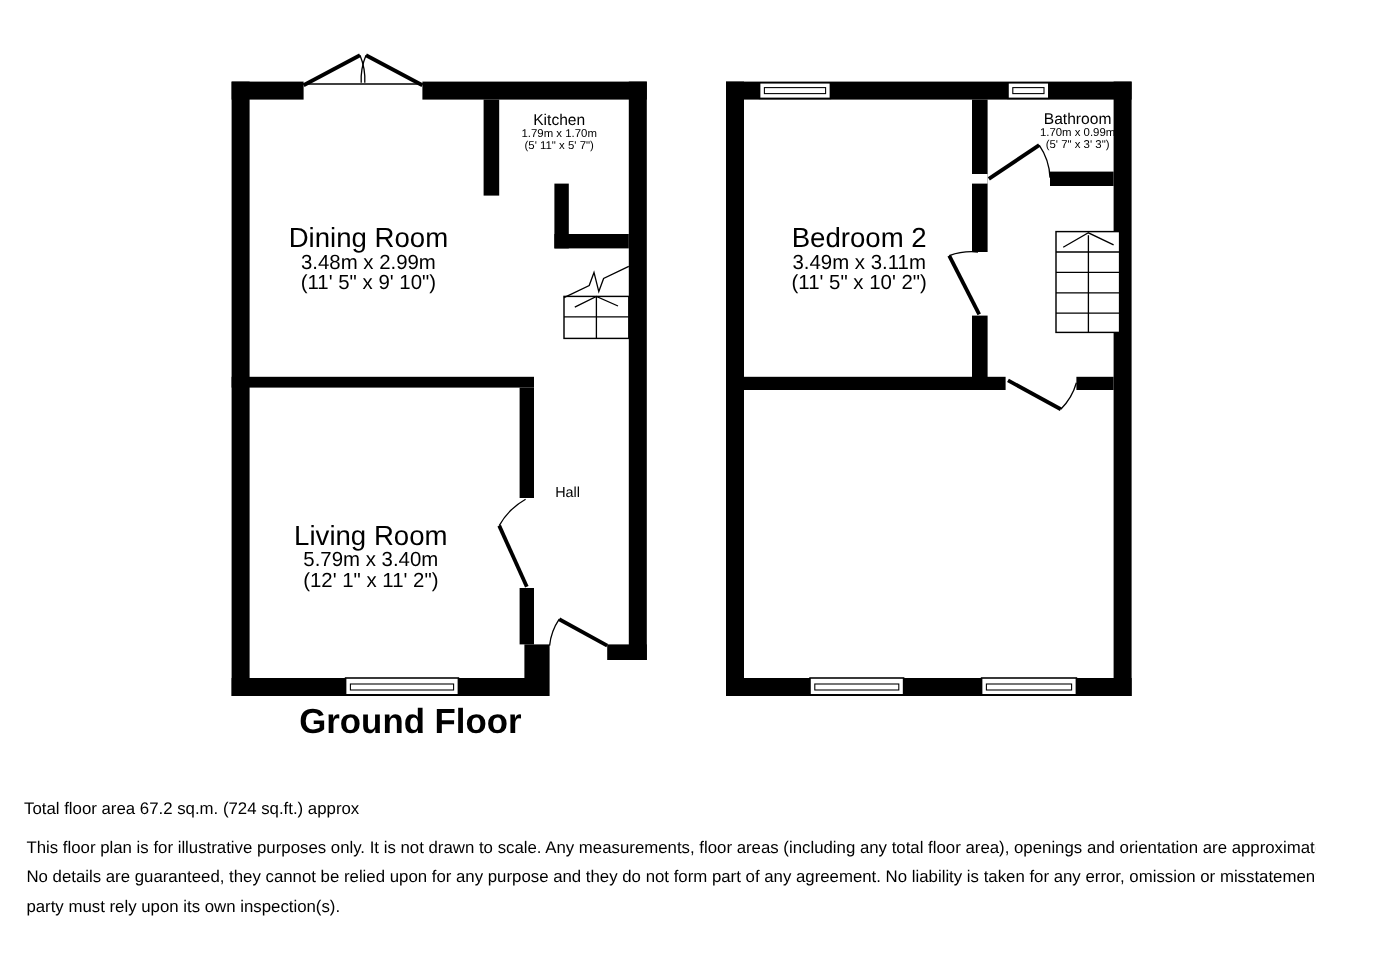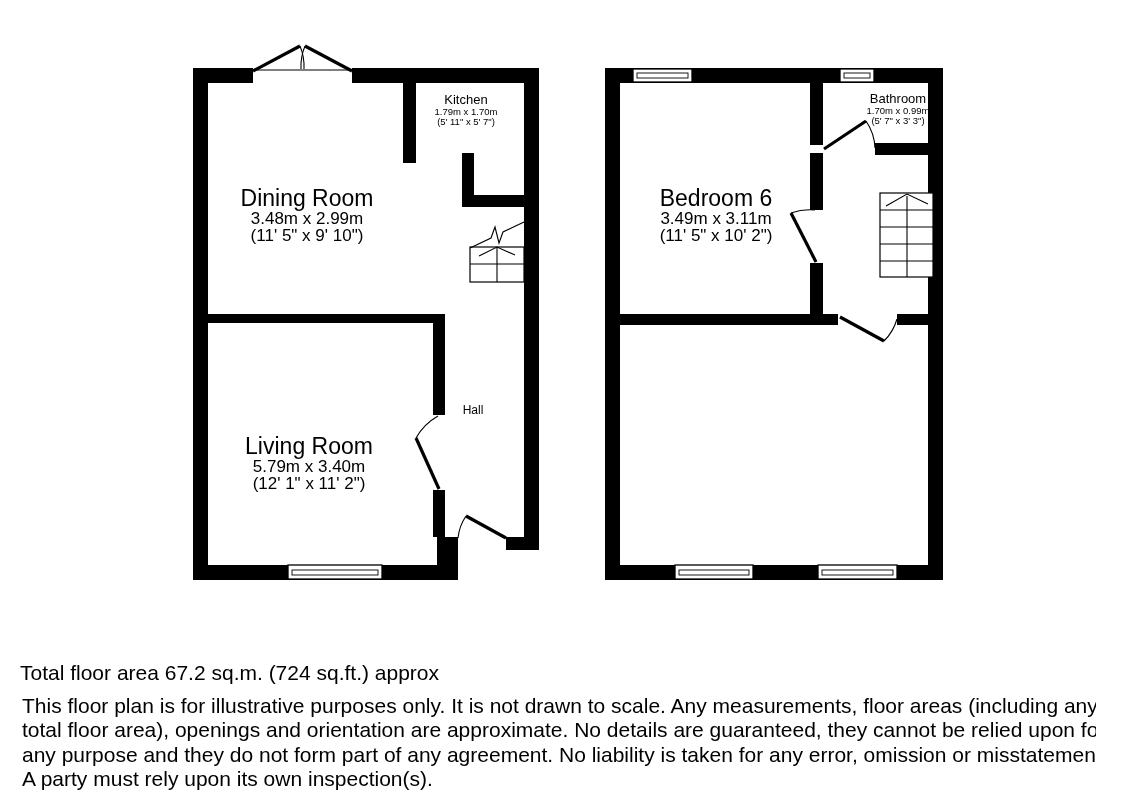--- a/index.html
+++ b/index.html
@@ -14,21 +14,21 @@
   .winout{fill:#fff;stroke:#000;stroke-width:1.3;}
   .winin{fill:#fff;stroke:#000;stroke-width:0.9;}
   .stair{fill:#fff;stroke:#000;stroke-width:1.2;}
   .room-label{position:absolute;transform:translateX(-50%);text-align:center;white-space:nowrap;}
   .room-label.lg .room-name{font-size:23px;line-height:24px;}
   .room-label.lg .room-dims{font-size:17px;line-height:17px;}
   .room-label.sm .room-name{font-size:13px;line-height:14px;}
   .room-label.sm .room-dims{font-size:9.5px;line-height:10px;}
   .hall-label{position:absolute;transform:translateX(-50%);font-size:12px;white-space:nowrap;}
   .floor-title{position:absolute;transform:translateX(-50%);font-size:29px;font-weight:bold;white-space:nowrap;}
-  #footer{position:absolute;left:20px;top:661px;width:1104px;font-size:21px;line-height:24.5px;}
+  #footer{position:absolute;left:20px;top:661px;width:1104px;font-size:14px;line-height:24.5px;}
   #total-area{margin:0 0 8px 0;}
   #disclaimer{margin:2px;}
   #powered-by{margin:0;}
 </style>
 </head>
 <body>
 
 <div id="canvas">
 
   <svg id="plan-svg" width="1144" height="645" viewBox="0 0 1144 645">
@@ -160,25 +160,26 @@
 
   <div class="hall-label" style="left:473px;top:403px;">Hall</div>
 
   <div class="room-label sm" style="left:898px;top:92px;">
     <div class="room-name">Bathroom</div>
     <div class="room-dims">1.70m x 0.99m</div>
     <div class="room-dims">(5' 7" x 3' 3")</div>
   </div>
 
   <div class="room-label lg" style="left:716px;top:186px;">
-    <div class="room-name">Bedroom 6</div>
+    <div class="room-name">Bedroom 2</div>
     <div class="room-dims">3.49m x 3.11m</div>
     <div class="room-dims">(11' 5" x 10' 2")</div>
   </div>
 
 
+  <div class="floor-title" style="left:342px;top:586px;">Ground Floor</div>
 
   <div id="footer">
     <p id="total-area">Total floor area 67.2 sq.m. (724 sq.ft.) approx</p>
     <p id="disclaimer">This floor plan is for illustrative purposes only. It is not drawn to scale. Any measurements, floor areas (including any total floor area), openings and orientation are approximate. No details are guaranteed, they cannot be relied upon for any purpose and they do not form part of any agreement. No liability is taken for any error, omission or misstatement. A party must rely upon its own inspection(s).</p>
   </div>
 
 </div>
 
 </body></html>

